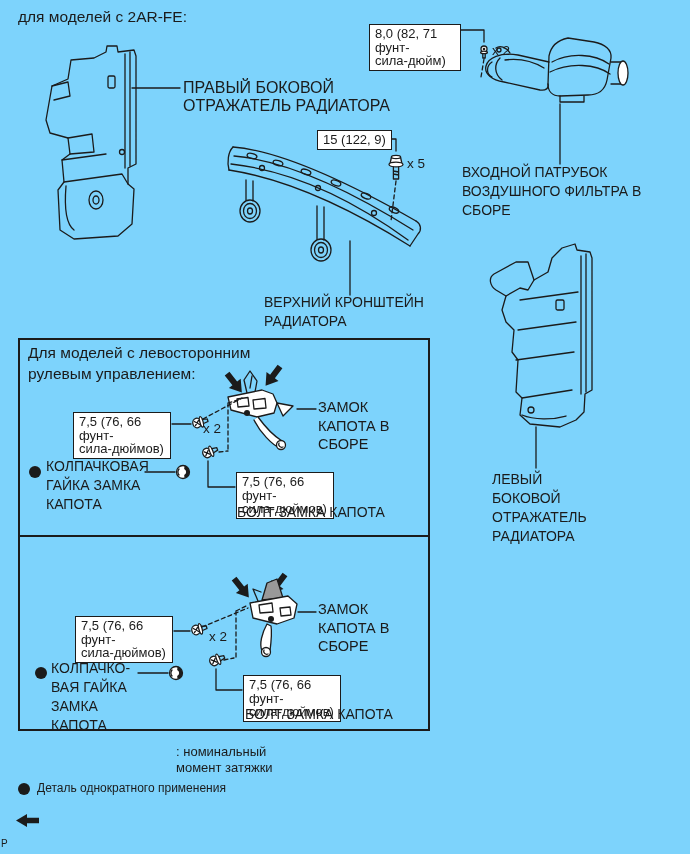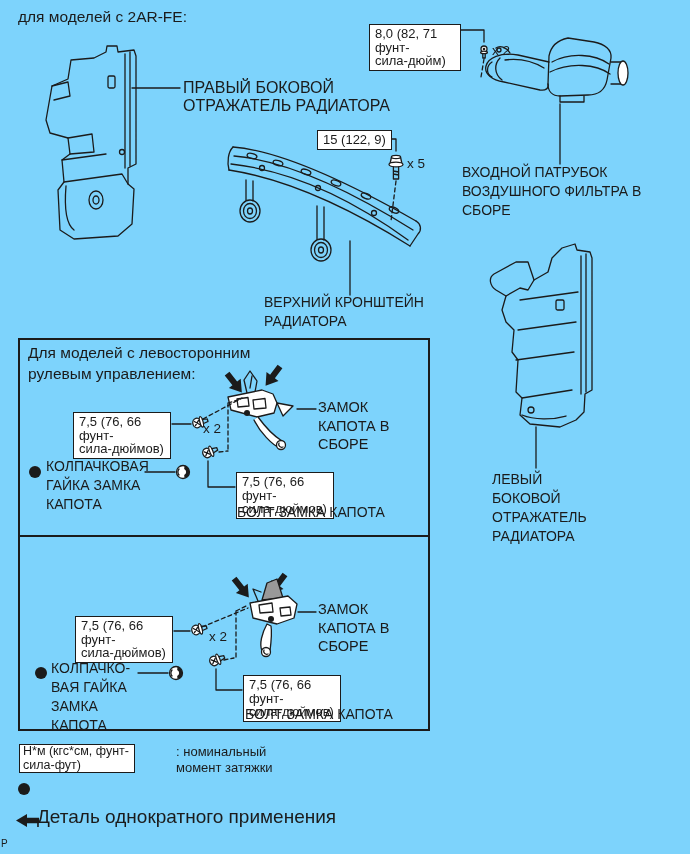--- a/index.html
+++ b/index.html
@@ -14,21 +14,21 @@
   .t-lock{font-size:14.5px;line-height:18.5px;}
   .t-bolt{font-size:14px;}
   .tq{border:1.5px solid #1b1b1b;font-size:13px;line-height:13.5px;padding:2px 5px;
       background:#fff;white-space:pre-line;display:inline-block;}
   .qty{font-size:13.5px;}
   .groupbox{border:2px solid #1b1b1b;background:transparent;}
   .divider{background:#1b1b1b;}
   .bullet{width:12px;height:12px;border-radius:50%;background:#1b1b1b;}
   .legendbox{border:1.5px solid #1b1b1b;font-size:12.5px;line-height:13.5px;
              padding:0 3px;white-space:pre-line;display:inline-block;background:#fff;}
-  .t-legend{font-size:19px;margin-top:25px;}
+  .t-legend{font-size:12px;}
   .t-desc{font-size:13px;line-height:15.5px;margin-left:32px;}
   .t-corner{font-size:10px;}
   svg.art{position:absolute;left:0;top:0;}
 </style>
 </head>
 <body>
 
 <div class="page">
 
   <svg class="art" width="690" height="854" viewBox="0 0 690 854" stroke="#1b1b1b" fill="none" stroke-width="1.3" stroke-linecap="round" stroke-linejoin="round">
@@ -246,21 +246,19 @@
 СБОРЕ</div>
   <div class="abs bullet" style="left:35px;top:667px"></div>
   <div class="abs t-label2 pre" style="left:51px;top:659px">КОЛПАЧКО-
 ВАЯ ГАЙКА
 ЗАМКА
 КАПОТА</div>
   <div class="abs tq" style="left:243px;top:675px;width:86px">7,5 (76, 66 фунт-
 сила-дюймов)</div>
   <div class="abs t-bolt" style="left:245px;top:706px">БОЛТ ЗАМКА КАПОТА</div>
 
-  <div class="abs legendbox" style="left:19px;top:744px;width:108px">Н*м (кгс*см, фунт-
-сила-фут)</div>
   <div class="abs t-desc pre" style="left:144px;top:744px">: номинальный
 момент затяжки</div>
   <div class="abs bullet" style="left:18px;top:783px"></div>
   <div class="abs t-legend" style="left:37px;top:781px">Деталь однократного применения</div>
 
   <div class="abs t-corner" style="left:1px;top:838px">P</div>
 </div>
 
 </body></html>

